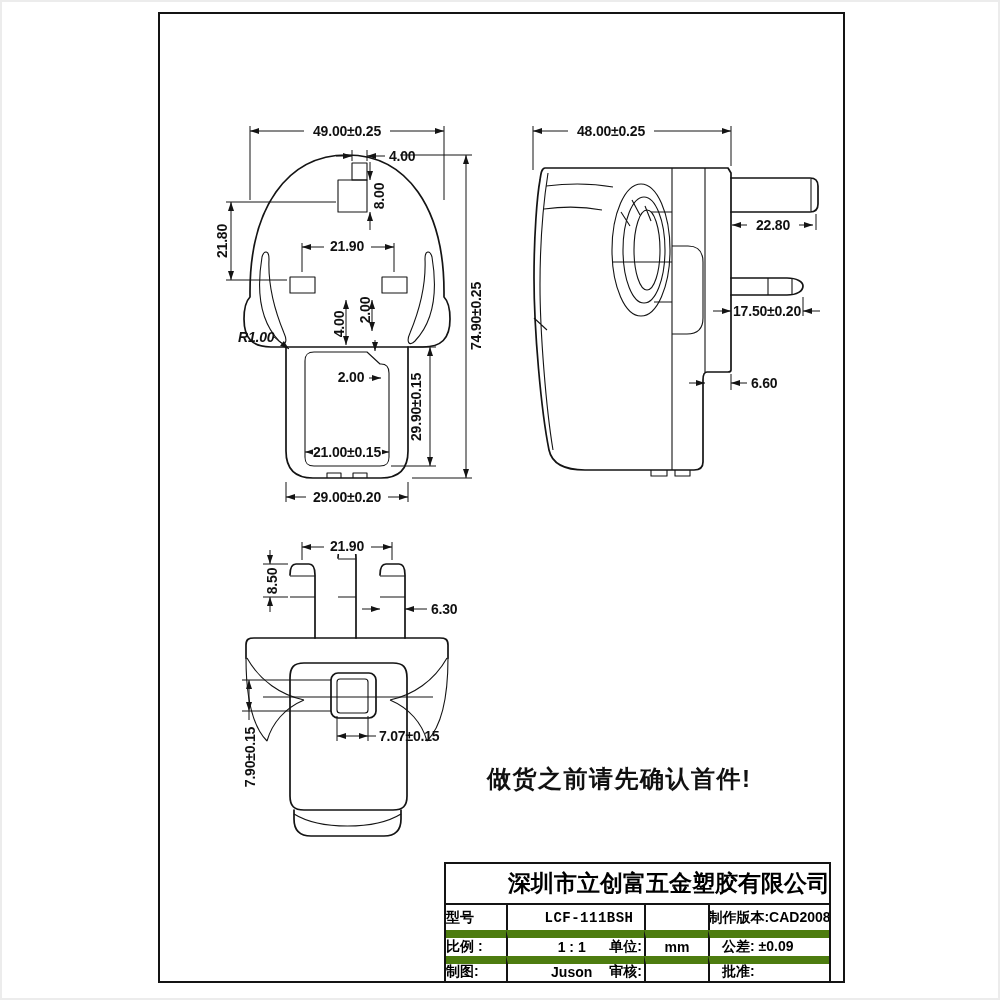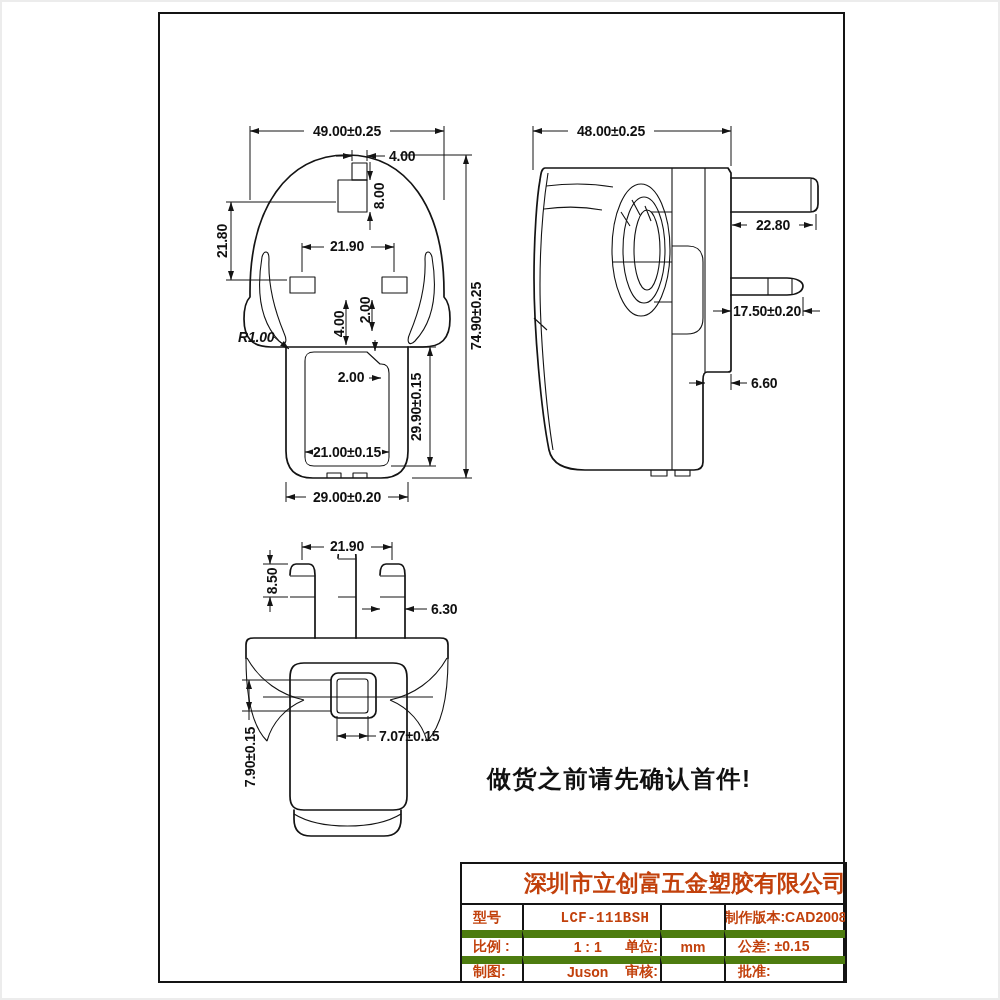--- a/index.html
+++ b/index.html
@@ -11,31 +11,31 @@
   svg{position:absolute;left:0;top:0;}
   .ol{fill:none;stroke:#141414;stroke-width:1.7;stroke-linejoin:round;stroke-linecap:round;}
   .tl{fill:none;stroke:#141414;stroke-width:1.1;stroke-linejoin:round;}
   .dl{fill:none;stroke:#141414;stroke-width:1;}
   .bg{fill:#ffffff;}
   .dt{font-family:"Liberation Sans",sans-serif;font-size:14px;font-weight:bold;fill:#111;letter-spacing:-0.2px;}
   .dti{font-style:italic;}
   .note{position:absolute;left:487px;top:763px;font-size:24px;font-weight:700;
         letter-spacing:1.5px;color:#111;white-space:nowrap;}
   
-  .tb{position:absolute;left:460px;top:862px;width:387px;height:121px;box-sizing:border-box;
-      border:2px solid #141414;color:#c2410c;}
+  .tb{position:absolute;left:444px;top:862px;width:387px;height:121px;box-sizing:border-box;
+      border:2px solid #141414;color:#000000;}
   .tb-company{height:41px;border-bottom:2px solid #141414;display:flex;align-items:center;
       padding-left:62px;font-size:23px;font-weight:700;white-space:nowrap;overflow:hidden;box-sizing:border-box;}
   .tb-grid{display:grid;grid-template-columns:60px 138px 64px 1fr;grid-auto-rows:25.3px;}
   .tb-grid>div{display:flex;align-items:center;font-size:14px;font-weight:700;
       border-left:2px solid #141414;border-top:8px solid #4d7c0f;box-sizing:border-box;
       white-space:nowrap;overflow:hidden;}
   .tb-grid>div:nth-child(4n+1){border-left:none;}
   .tb-grid>div:nth-child(-n+4){border-top:none;}
-  .lbl{padding-left:11px;}
+  .lbl{padding-left:0;}
   .valwrap{justify-content:flex-end;padding-left:26px;}
   .valwrap .v{flex:1;text-align:center;font-weight:700;}
   .valwrap .s{padding-right:2px;}
   .cc{justify-content:center;font-size:13px;}
   .pad{padding-left:12px;font-size:13.5px;}
   .mono{font-family:"Liberation Mono",monospace;font-size:14px;letter-spacing:0.5px;}
 </style>
 </head>
 <body>
 
@@ -253,21 +253,21 @@
         </div>
       <div></div>
       <div class="cc">制作版本:CAD2008</div>
 
       <div class="lbl">比例 :</div>
       <div class="valwrap">
         <span class="v">1 : 1</span>
         <span class="s">单位:</span>
       </div>
       <div class="cc">mm</div>
-      <div class="pad">公差: ±0.15</div>
+      <div class="pad">公差: ±0.09</div>
 
       <div class="lbl">制图:</div>
       <div class="valwrap">
         <span class="v">Juson</span>
         <span class="s">审核:</span>
       </div>
       <div></div>
       <div class="pad">批准:</div>
     </div>
   </div>

